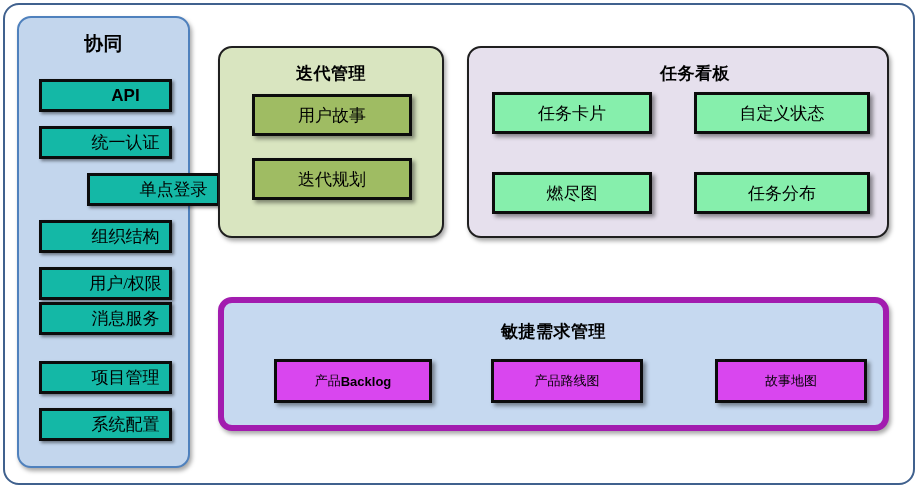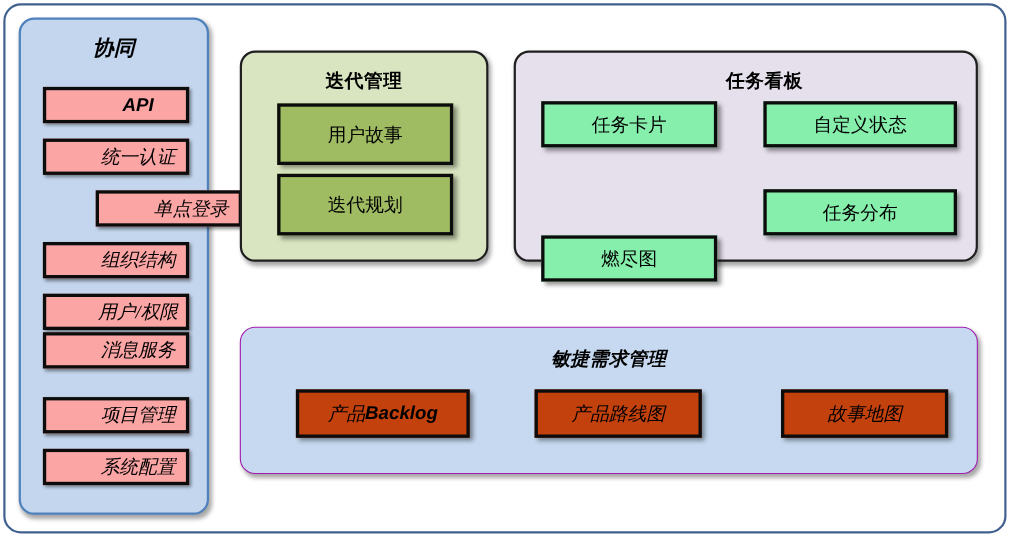--- a/index.html
+++ b/index.html
@@ -53,33 +53,32 @@
   }
 
   
   .sidebar {
     left: 17px;
     top: 16px;
     width: 173px;
     height: 452px;
     background: #c3d6ed;
     border: 2px solid #4f81bd;
-    font-style: italic;
   }
   .sidebar .panel-title {
     top: 13px;
     font-size: 19px;
   }
   .sb-item {
     position: absolute;
     left: 20px;
     width: 133px;
     height: 33px;
     box-sizing: border-box;
-    background: #fca5a5;
+    background: #14b8a6;
     border: 3px solid #0c0c0c;
     display: flex;
     align-items: center;
     justify-content: center;
     font-size: 17px;
     color: #000000;
     box-shadow: 2px 2px 3px rgba(0,0,0,0.45);
     white-space: nowrap;
     padding-left: 40px;
   }
@@ -95,21 +94,21 @@
     width: 226px;
     height: 192px;
     background: #d9e5c0;
     border: 2px solid #1f1f1f;
   }
   .iteration .panel-title { top: 14px; font-size: 17px; }
   .it-item {
     position: absolute;
     left: 32px;
     width: 160px;
-    height: 56px;
+    height: 42px;
     box-sizing: border-box;
     background: #9fbc63;
     border: 3px solid #0c0c0c;
     display: flex;
     align-items: center;
     justify-content: center;
     font-size: 17px;
     color: #000000;
     box-shadow: 3px 3px 4px rgba(0,0,0,0.42);
     white-space: nowrap;
@@ -139,35 +138,34 @@
     white-space: nowrap;
   }
 
   
   .agile {
     left: 218px;
     top: 297px;
     width: 671px;
     height: 134px;
     background: #c6d9f0;
-    border: 1px solid #a21caf;
-    font-style: italic;
+    border: 6px solid #a21caf;
   }
   .agile .panel-title { top: 17px; font-size: 17px; }
   .ag-item {
     position: absolute;
     top: 56px;
     height: 44px;
     box-sizing: border-box;
-    background: #c2410c;
-    border: 3px solid #0c0c0c;
-    display: flex;
-    align-items: center;
-    justify-content: center;
-    font-size: 17px;
+    background: #d946ef;
+    border: 3px solid #0c0c0c;
+    display: flex;
+    align-items: center;
+    justify-content: center;
+    font-size: 13px;
     color: #000000;
     box-shadow: 3px 3px 4px rgba(0,0,0,0.42);
     white-space: nowrap;
   }
   .ag-item .mixed-bold {
     font-family: "Liberation Sans", "DejaVu Sans", sans-serif;
     font-weight: bold;
   }
 </style>
 </head>
@@ -195,21 +193,21 @@
 
     <div class="it-item" style="top:46px;">用户故事</div>
     <div class="it-item" style="top:110px;">迭代规划</div>
   </div>
 
   <div class="panel taskboard">
     <div class="panel-title">任务看板</div>
 
     <div class="tb-item" style="left:23px;  top:44px; width:160px; height:42px;">任务卡片</div>
     <div class="tb-item" style="left:225px; top:44px; width:176px; height:42px;text-align:center;">自定义状态</div>
-    <div class="tb-item" style="left:23px;  top:124px; width:160px; height:42px;margin-top:42px;">燃尽图</div>
+    <div class="tb-item" style="left:23px;  top:124px; width:160px; height:42px;">燃尽图</div>
     <div class="tb-item" style="left:225px; top:124px; width:176px; height:42px;">任务分布</div>
   </div>
 
   <div class="panel agile">
     <div class="panel-title">敏捷需求管理</div>
 
     <div class="ag-item" style="left:50px;  width:158px;">
       <span>产品</span>
         <span class="mixed-bold">Backlog</span>
     </div>

